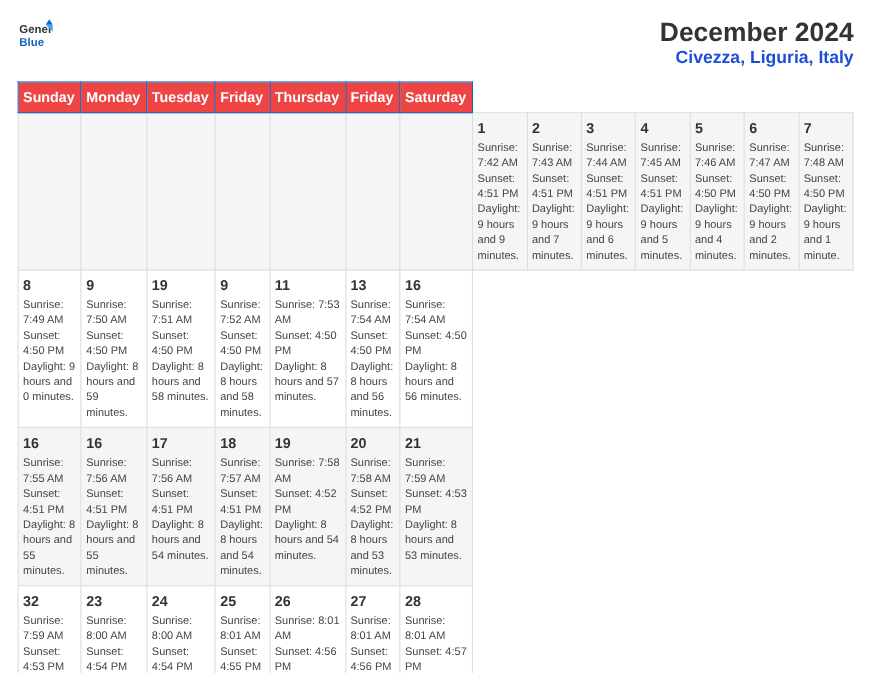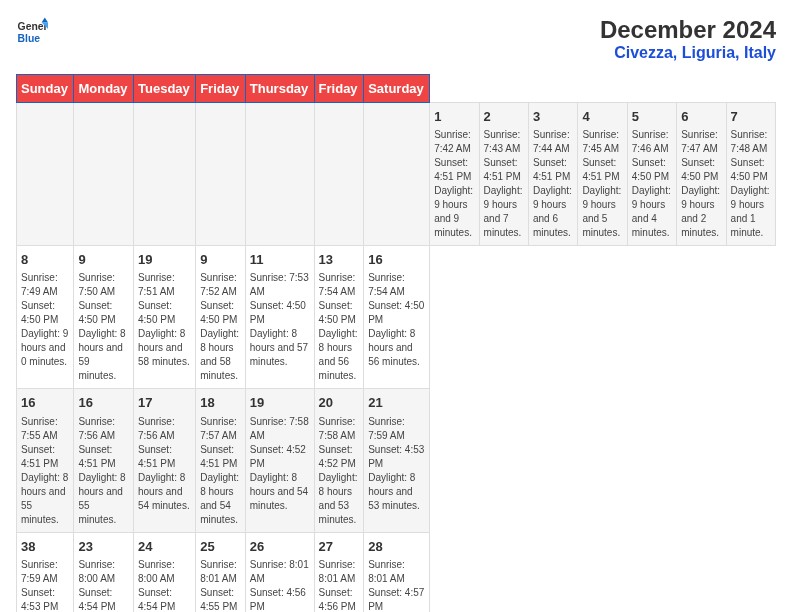--- a/index.html
+++ b/index.html
@@ -207,21 +207,21 @@
           <span class="day-num">20</span>
           <div class="day-info">Sunrise: 7:58 AM<br>Sunset: 4:52 PM<br>Daylight: 8 hours and 53 minutes.</div>
         </td>
         <td>
           <span class="day-num">21</span>
           <div class="day-info">Sunrise: 7:59 AM<br>Sunset: 4:53 PM<br>Daylight: 8 hours and 53 minutes.</div>
         </td>
       </tr>
       <tr>
         <td>
-          <span class="day-num">38</span>
+          <span class="day-num">32</span>
           <div class="day-info">Sunrise: 7:59 AM<br>Sunset: 4:53 PM<br>Daylight: 8 hours and 53 minutes.</div>
         </td>
         <td>
           <span class="day-num">23</span>
           <div class="day-info">Sunrise: 8:00 AM<br>Sunset: 4:54 PM<br>Daylight: 8 hours and 54 minutes.</div>
         </td>
         <td>
           <span class="day-num">24</span>
           <div class="day-info">Sunrise: 8:00 AM<br>Sunset: 4:54 PM<br>Daylight: 8 hours and 54 minutes.</div>
         </td>

